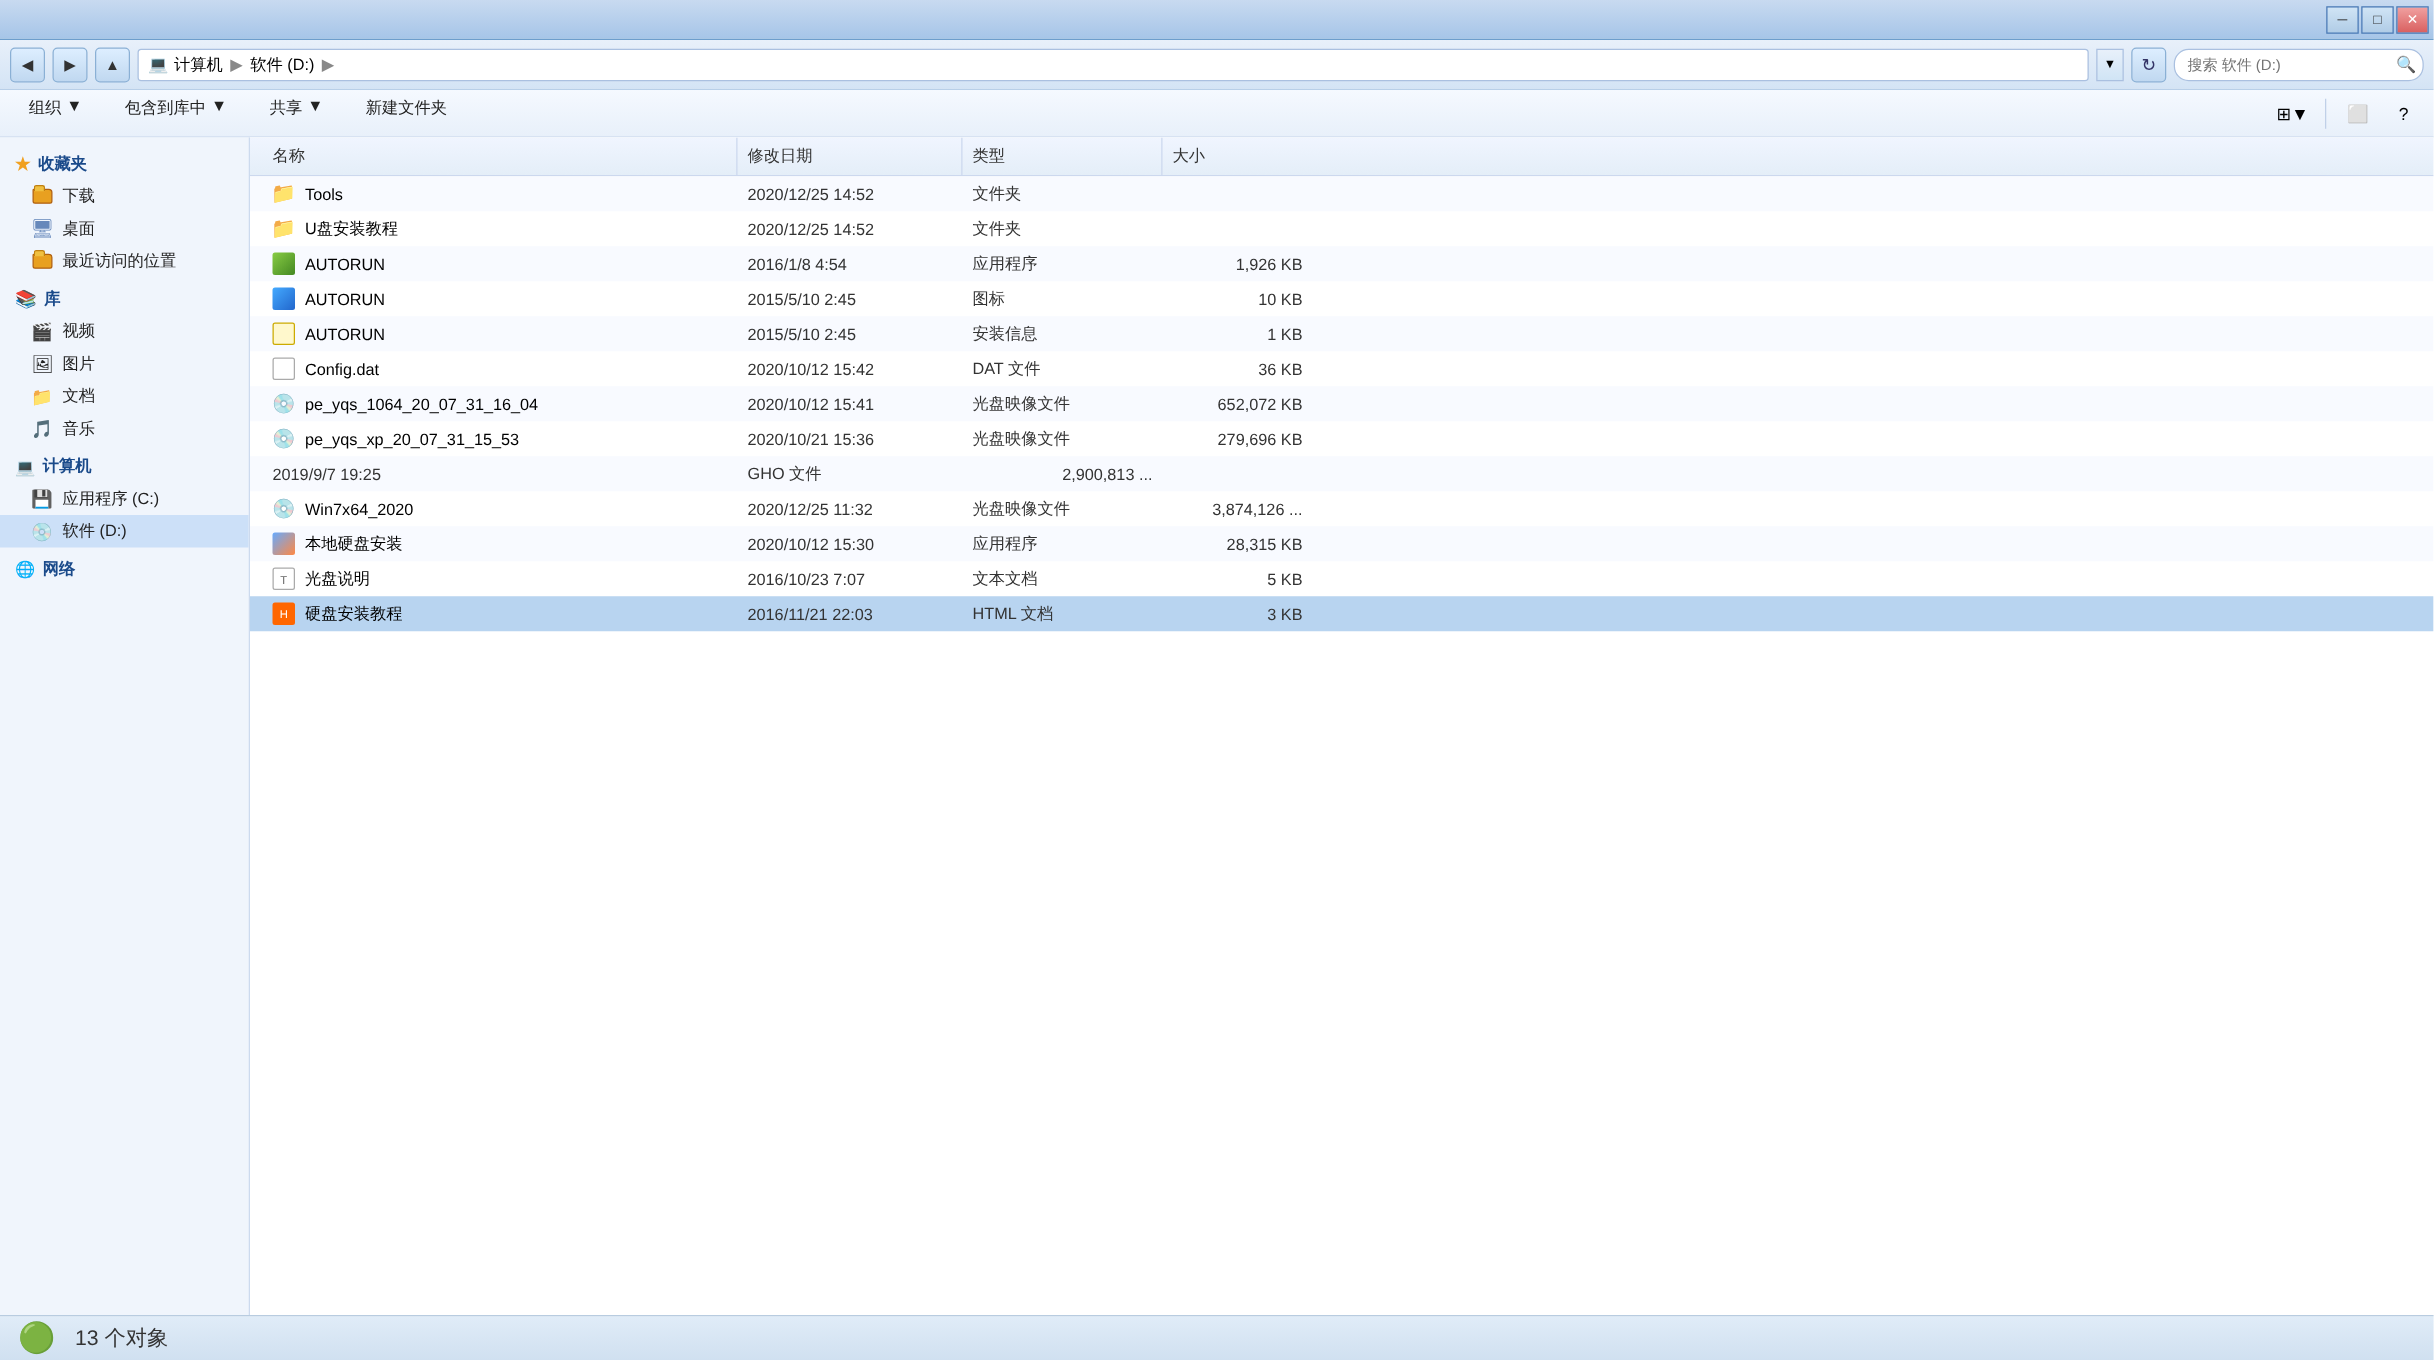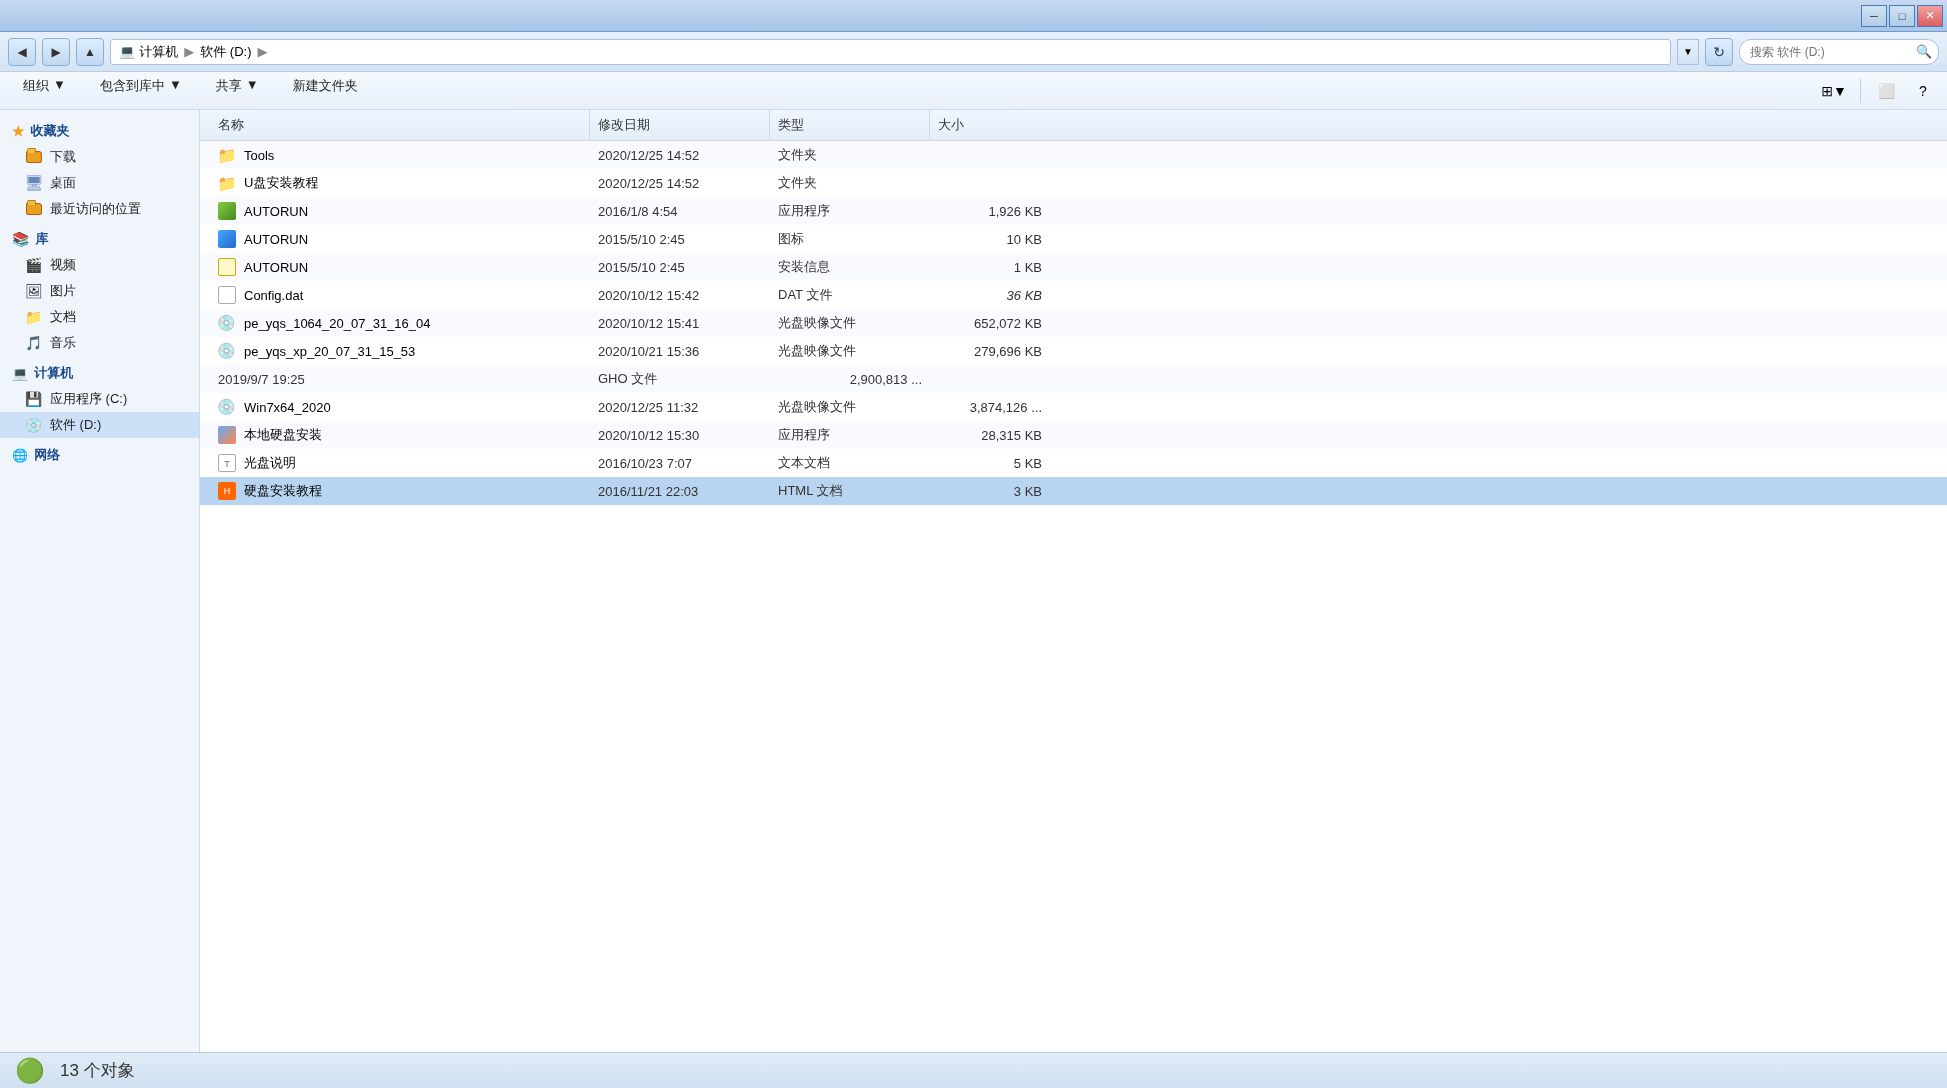--- a/index.html
+++ b/index.html
@@ -531,21 +531,21 @@
     </div>
         <div class="file-row">
       <div class="file-name-cell">
         <div class="file-icon">
               <span style="display:inline-block;width:18px;height:18px;background:#fff;border:1px solid #aaa;border-radius:2px;"></span>
             </div>
         <span>Config.dat</span>
       </div>
       <div class="file-cell">2020/10/12 15:42</div>
       <div class="file-cell">DAT 文件</div>
-      <div class="file-cell" style="text-align:right;font-style:italic;">36 KB</div>
+      <div class="file-cell" style="text-align:right;">36 KB</div>
     </div>
         <div class="file-row">
       <div class="file-name-cell">
         <div class="file-icon">
               <span style="font-size:15px;">💿</span>
             </div>
         <span>pe_yqs_1064_20_07_31_16_04</span>
       </div>
       <div class="file-cell">2020/10/12 15:41</div>
       <div class="file-cell">光盘映像文件</div>

